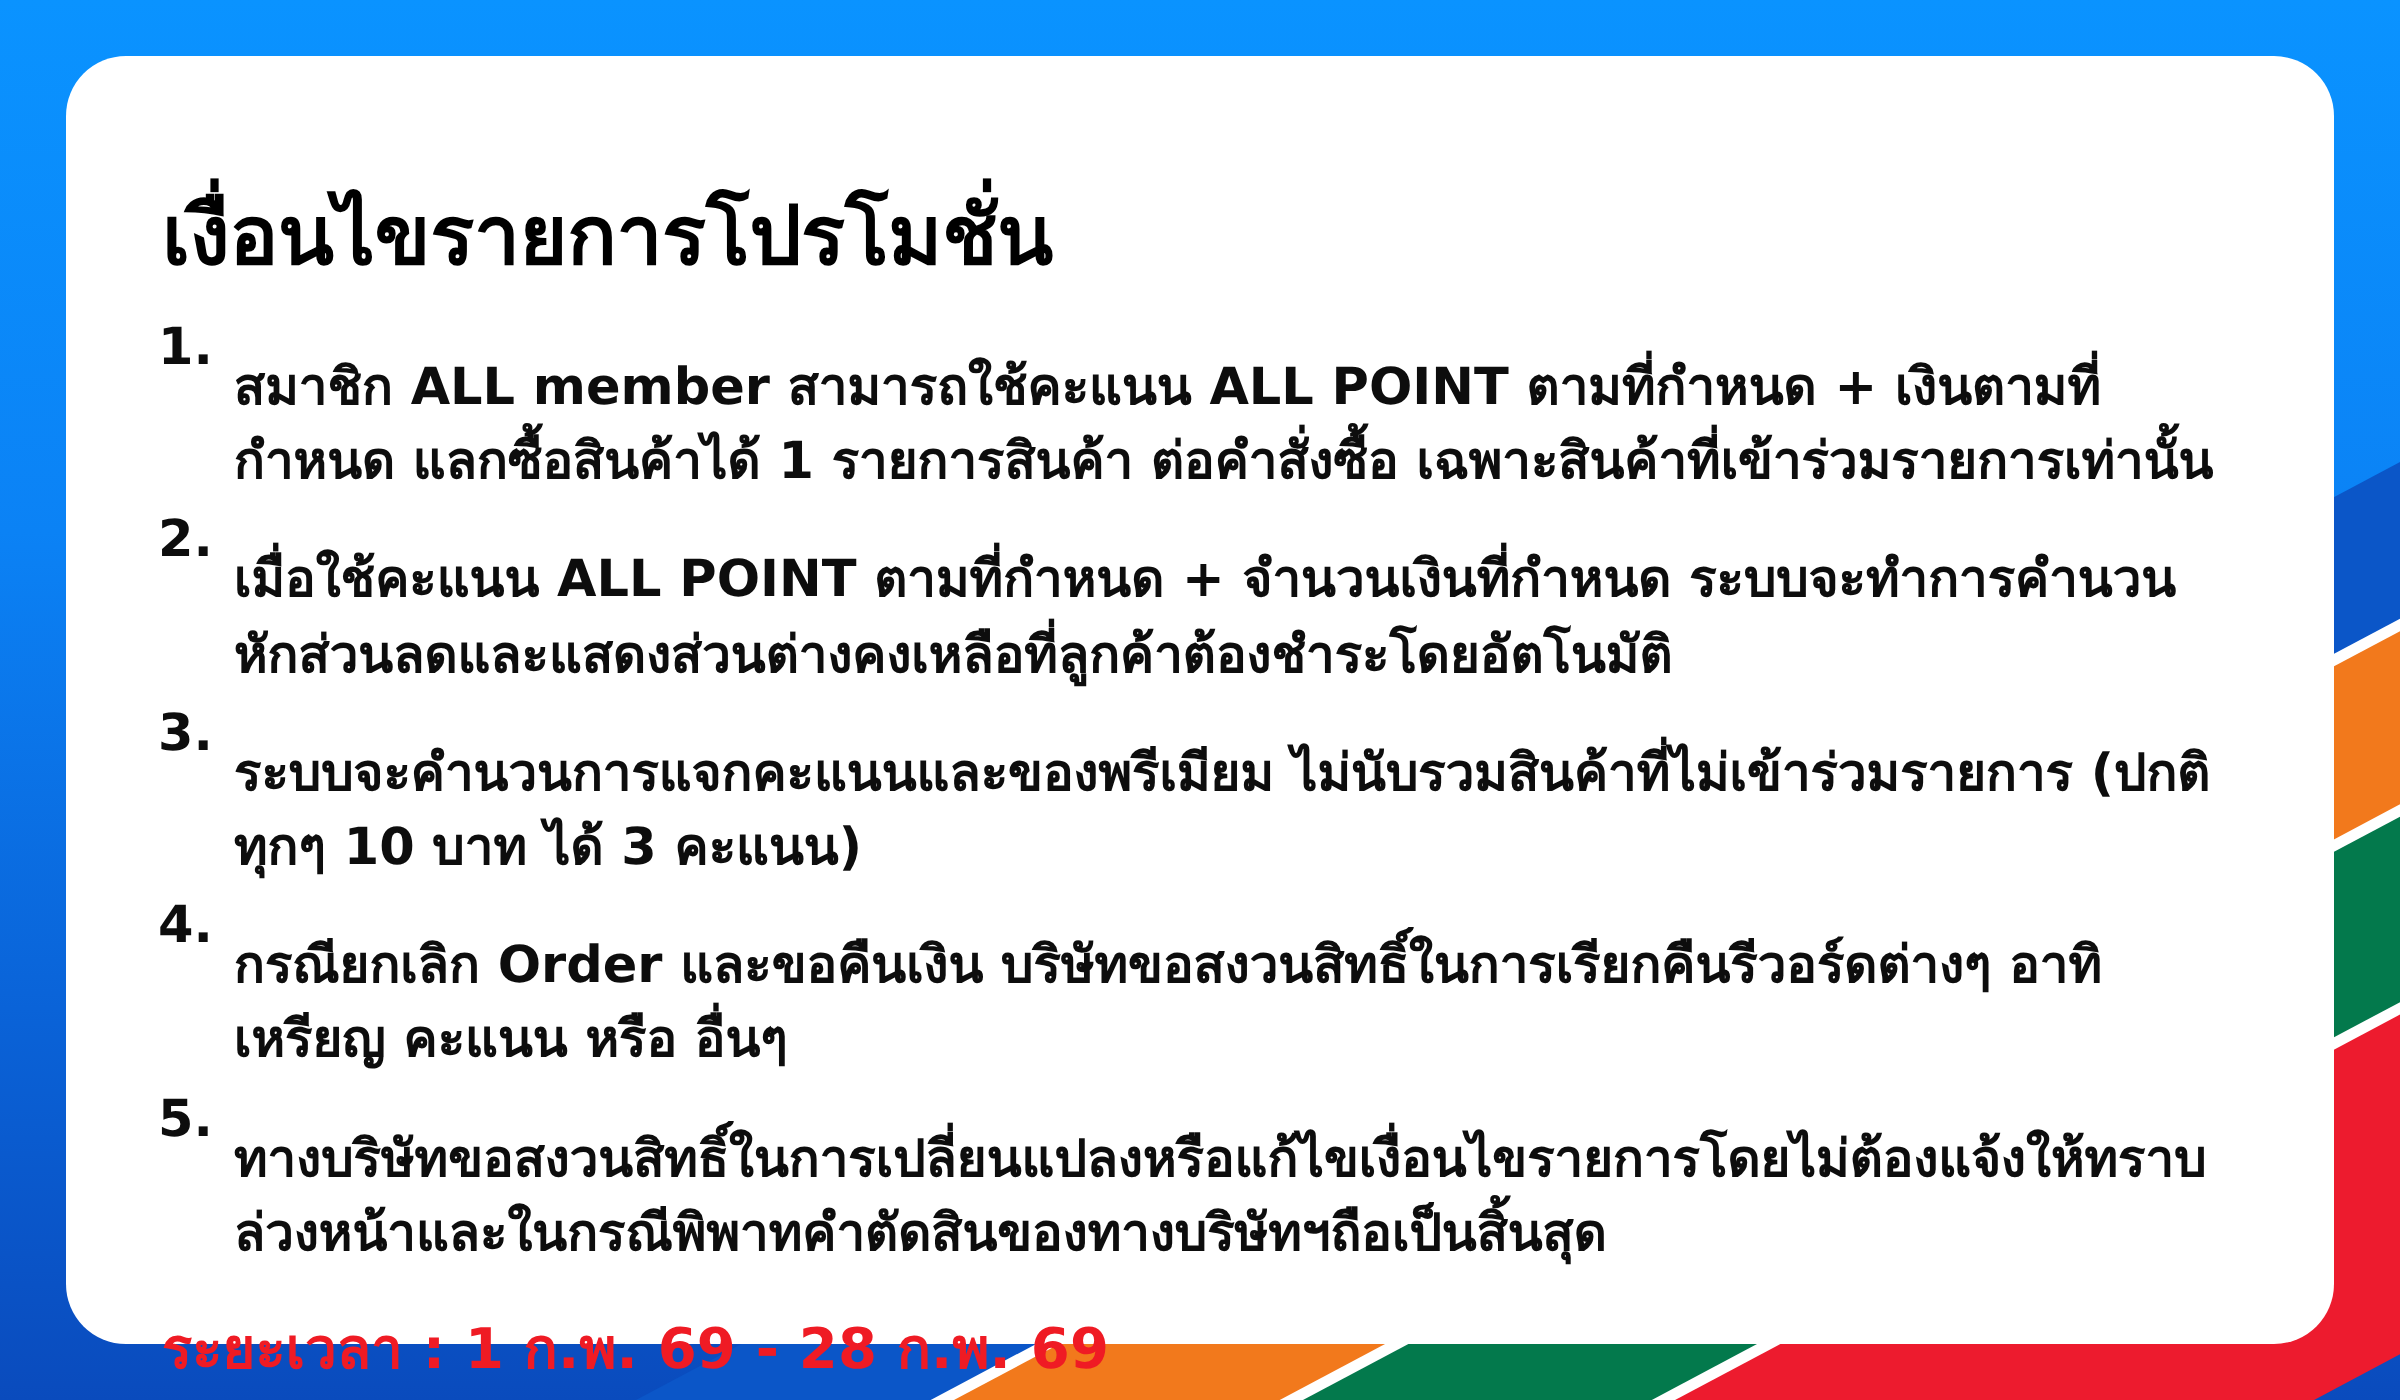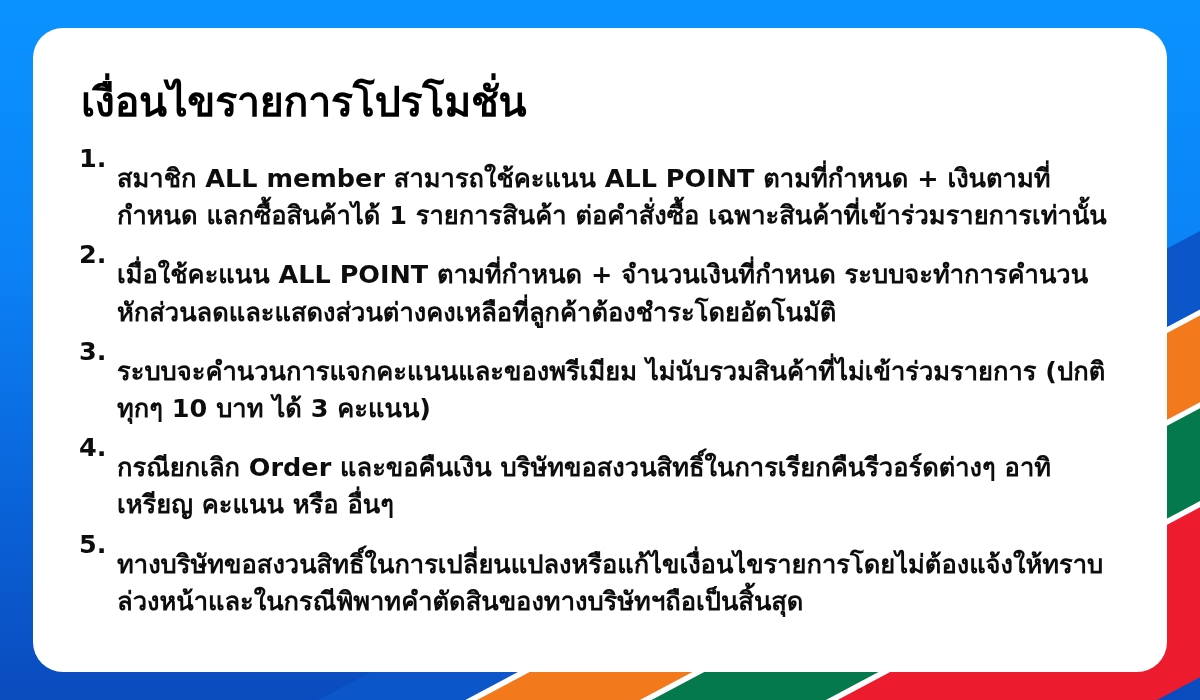--- a/index.html
+++ b/index.html
@@ -101,21 +101,21 @@
     z-index: 5;
     box-sizing: border-box;
     padding: 52px 46px 0 46px;
   }
 
   .card-title {
     font-size: 41px;
     font-weight: bold;
     color: #000000;
     line-height: 1.12;
-    margin: 0 0 14px 2px;
+    margin: 16px 0 14px 2px;
     letter-spacing: -0.2px;
   }
 
   .terms-list {
     list-style: none;
     margin: 0;
     padding: 0;
   }
   .term-item {
     display: flex;
@@ -188,16 +188,17 @@
         <span class="term-text">กรณียกเลิก Order และขอคืนเงิน บริษัทขอสงวนสิทธิ์ในการเรียกคืนรีวอร์ดต่างๆ อาทิ เหรียญ คะแนน หรือ อื่นๆ</span>
       </li>
 
       <li class="term-item">
         <span class="term-num">5.</span>
         <span class="term-text">ทางบริษัทขอสงวนสิทธิ์ในการเปลี่ยนแปลงหรือแก้ไขเงื่อนไขรายการโดยไม่ต้องแจ้งให้ทราบ ล่วงหน้าและในกรณีพิพาทคำตัดสินของทางบริษัทฯถือเป็นสิ้นสุด</span>
       </li>
 
     </ul>
 
+    <div class="period">ระยะเวลา : 1 ก.พ. 69 - 28 ก.พ. 69</div>
 
   </div>
 
 </div>
 
 </body></html>

